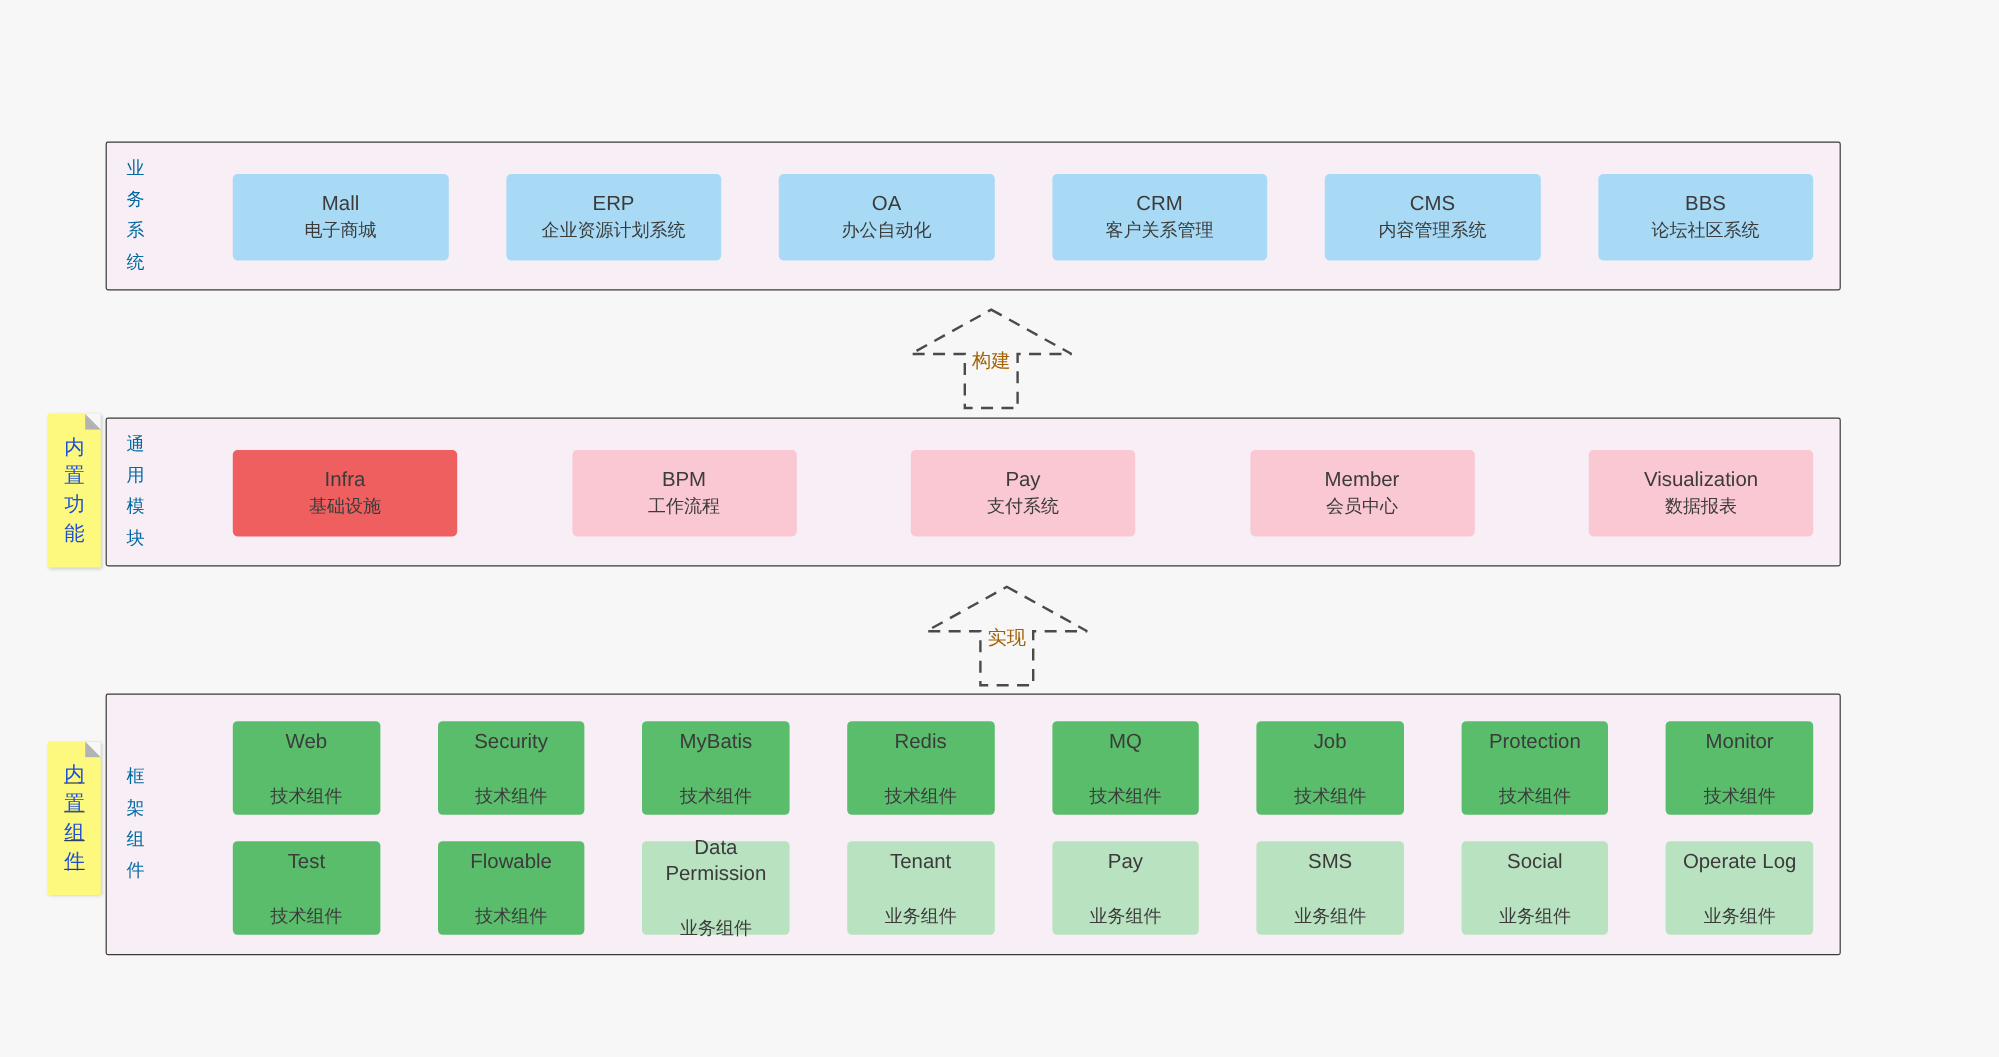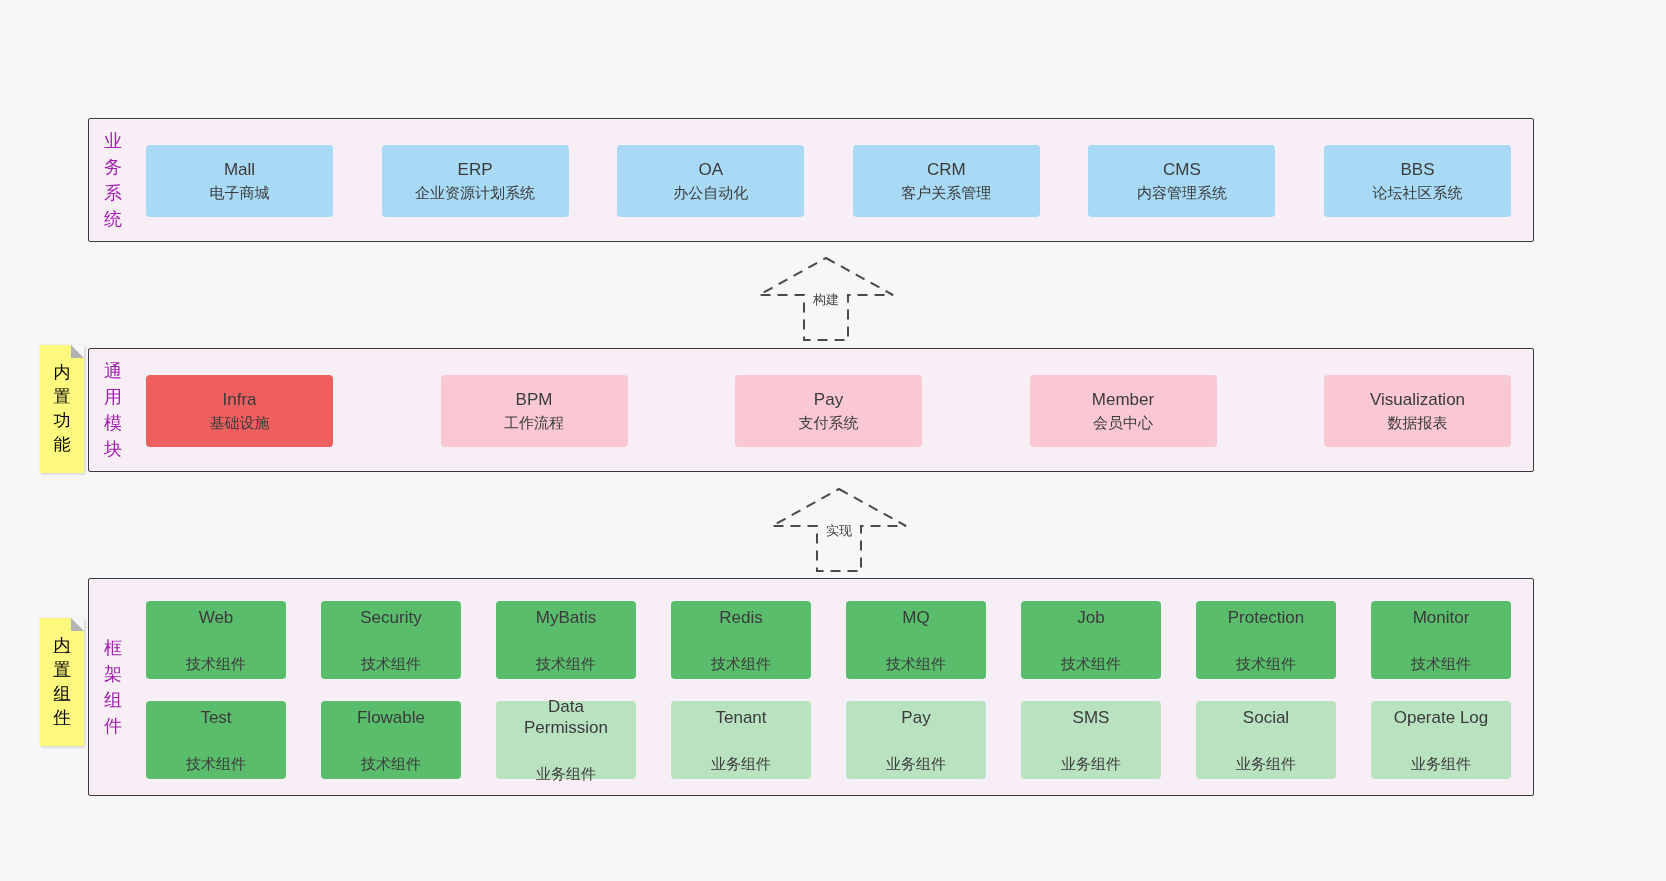--- a/index.html
+++ b/index.html
@@ -11,32 +11,32 @@
   
   .layer { position:absolute; left:88px; width:1446px;
            background:var(--layer-bg,#f8eef6);
            border:1.6px solid #3a3a3a; border-radius:2px; }
   .layer-1 { top:118px;  height:124px; }
   .layer-2 { top:348px;  height:124px; }
   .layer-3 { top:578px;  height:218px; }
 
   
   .vlabel { position:absolute; left:13px; top:50%; transform:translateY(-50%);
-            width:22px; font-size:18px; line-height:26px; text-align:center;
-            word-break:break-all; color:#a21caf; }
+            width:22px; font-size:15px; line-height:26px; text-align:center;
+            word-break:break-all; color:#0369a1; }
 
   
   .box-row { position:absolute; left:57px; right:22px;
              display:flex; justify-content:space-between; }
   .layer-1 .box-row, .layer-2 .box-row { top:26px; }
   .layer-3 .box-row.r1 { top:22px; }
   .layer-3 .box-row.r2 { top:122px; }
 
   .box { display:flex; flex-direction:column; align-items:center; justify-content:center;
-         text-align:center; border-radius:4px; padding:4px 6px; }
+         text-align:center; border-radius:4px; padding:4px 6px;margin-left:48px; }
   .row6 .box { width:187px; height:72px; }
   .row8 .box { width:140px; height:78px;gap:23px; }
 
   .box-title { font-size:17px; line-height:21px; }
   .row8 .box-title { max-width:118px; }
   .box-sub { font-size:15px; line-height:20px; margin-top:3px; }
 
   .blue   { background:var(--blue,#a8daf5); }
   .red    { background:var(--red,#ef5f5f); }
   .pink   { background:var(--pink,#f9c8d2); }
@@ -46,30 +46,30 @@
   
   .sticky { position:absolute; left:40px; width:44px; height:128px;
             background:var(--sticky,#fdf97e);
             box-shadow:1px 1px 3px rgba(0,0,0,.18); }
   .sticky-1 { top:345px; }
   .sticky-2 { top:618px;text-decoration:underline; }
   .sticky .fold { position:absolute; top:0; right:0; width:0; height:0;
             border-style:solid; border-width:0 13px 13px 0;
             border-color: var(--page-bg,#f7f7f7) var(--page-bg,#f7f7f7) #b3b3b3 #b3b3b3; }
   .sticky .vtext { margin:16px auto 0; width:20px; font-size:17px; line-height:24px;
-            text-align:center; word-break:break-all; color:#000000; }
+            text-align:center; word-break:break-all; color:#1d4ed8; }
 
   
   .arrow { position:absolute; width:140px; height:88px; }
   .arrow-1 { left:756px; top:255px; }
   .arrow-2 { left:769px; top:486px; }
   .arrow svg { display:block; width:100%; height:100%; overflow:visible; }
   .arrow-label { position:absolute; left:50%; top:36px; transform:translateX(-50%);
             background:var(--page-bg,#f7f7f7); padding:0 4px;
-            font-size:13px; color:#404040; white-space:nowrap; }
+            font-size:16px; color:#a16207; white-space:nowrap; }
 </style>
 </head>
 <body>
 
 <div class="page">
 
   <section class="layer layer-1">
     <div class="vlabel">业务系统</div>
     <div class="box-row row6">
       <div class="box blue">

